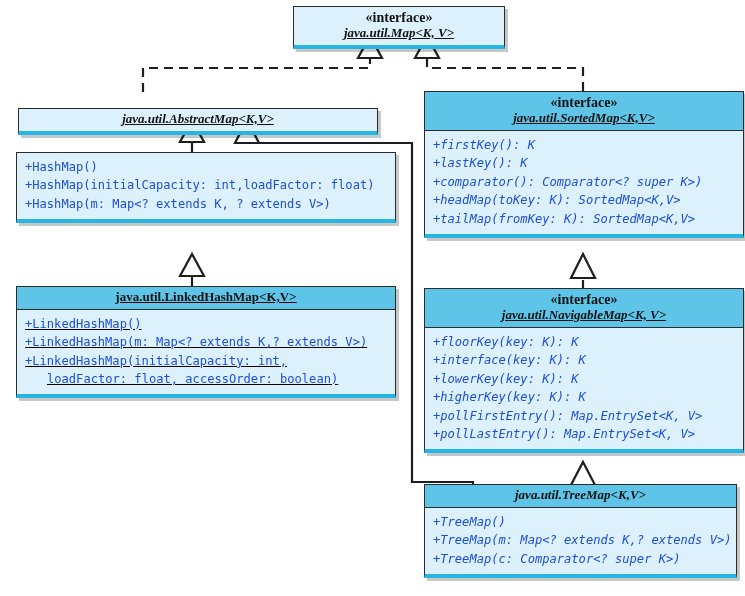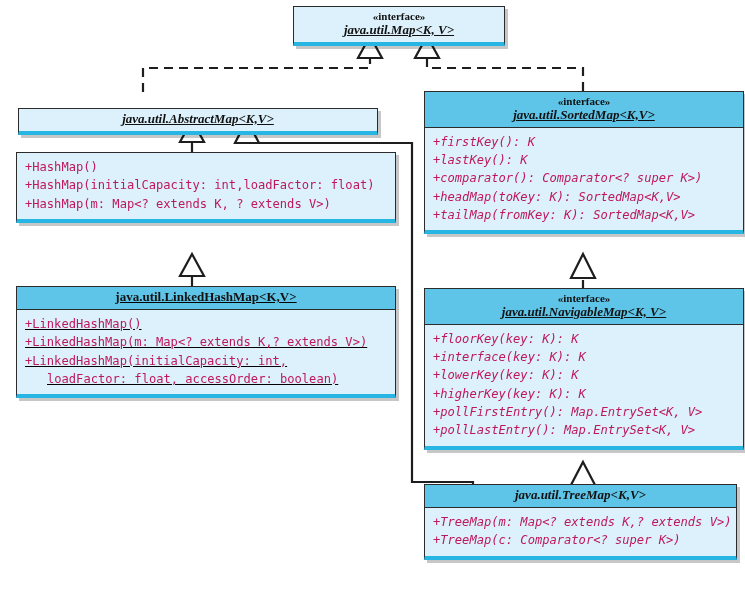--- a/index.html
+++ b/index.html
@@ -38,42 +38,42 @@
     font-family: "Liberation Serif", serif;
     font-weight: bold;
     color: #111111;
     padding: 3px 4px 4px 4px;
     border-bottom: 1px solid #2b2b2b;
     line-height: 1.15;
   }
   .box-header.no-rule { border-bottom: none; }
   .box-header .stereo {
     display: block;
-    font-size: 11px;
+    font-size: 14px;
     font-weight: bold;
     font-family: "Liberation Serif", serif;
   }
   .box-header .cname {
     display: block;
     font-size: 13px;
     font-weight: bold;
   }
   .box-header .cname.italic { font-style: italic; text-decoration: underline; }
 
   
   .box-header.pale {
     background: #dcf1fb;
     color: #111111;
   }
 
   .box-body {
     padding: 5px 2px 6px 8px;
     font-family: "DejaVu Sans Mono", monospace;
     font-size: 12.1px;
-    color: #be185d;
+    color: #1d4ed8;
     line-height: 1.52;
   }
   .box-body .m { white-space: pre; }
   .box-body.italic .m { font-style: italic; }
   .box-body .cont { display: block; padding-left: 22px; }
 
   
   #box-map          { left: 293px; top: 6px;   width: 212px; }
   #box-abstractmap  { left: 18px;  top: 108px;  width: 360px; }
   #box-hashmap      { left: 16px;  top: 152px; width: 380px; }
@@ -193,18 +193,19 @@
       <div class="m">+pollFirstEntry(): Map.EntrySet&lt;K, V&gt;</div>
       <div class="m">+pollLastEntry(): Map.EntrySet&lt;K, V&gt;</div>
     </div>
   </div>
 
   <div class="uml-box" id="box-treemap">
     <div class="box-header">
       <span class="cname">java.util.TreeMap&lt;K,V&gt;</span>
     </div>
     <div class="box-body">
+      <div class="m">+TreeMap()</div>
       <div class="m">+TreeMap(m: Map&lt;? extends K,? extends V&gt;)</div>
       <div class="m">+TreeMap(c: Comparator&lt;? super K&gt;)</div>
     </div>
   </div>
 
 </div>
 
 </body></html>

